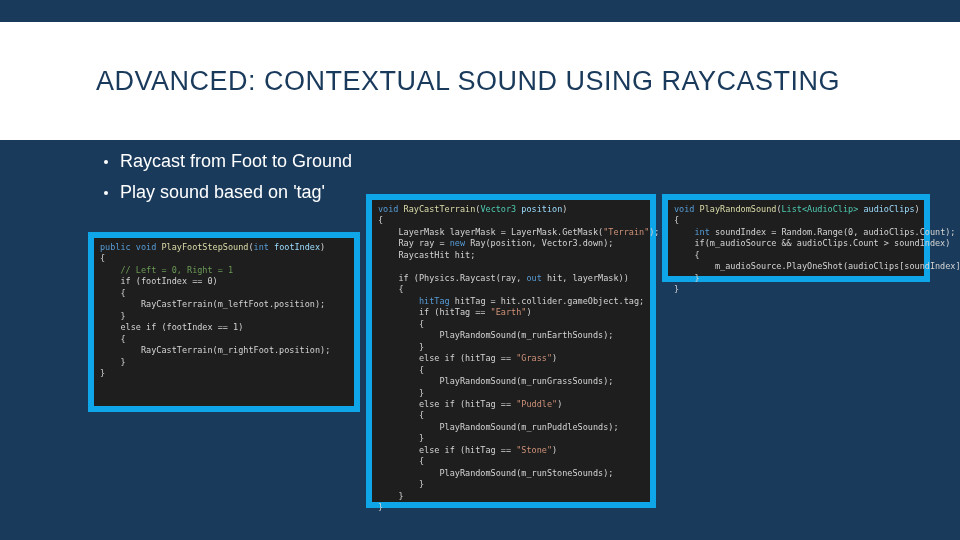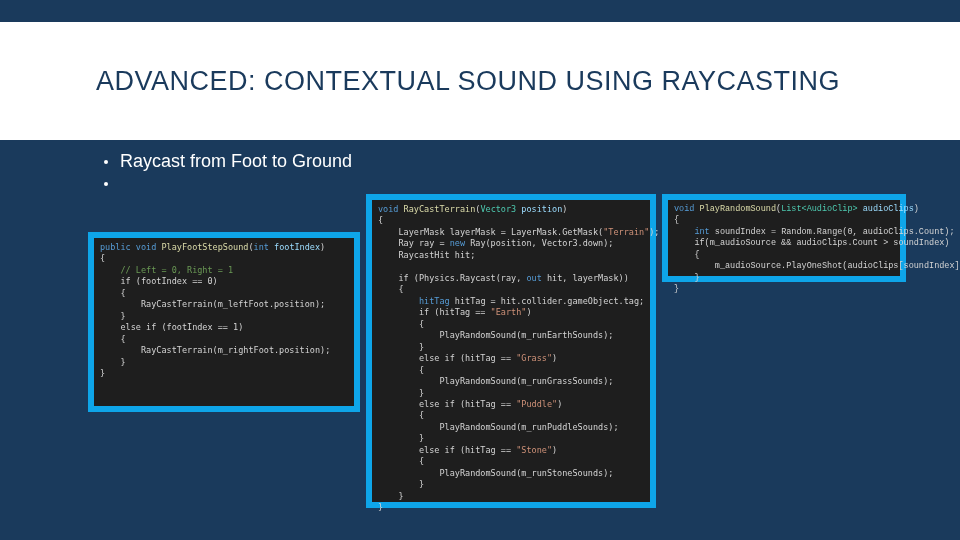--- a/index.html
+++ b/index.html
@@ -53,21 +53,21 @@
     font-family: Consolas, monospace;
     font-size: 8.5px;
     line-height: 1.35;
     color: #d4d4d4;
     padding: 4px 6px;
     white-space: pre;
     border: 6px solid #0ea5e9;
   }
   .code1 { top: 232px; left: 88px;  width: 272px; height: 180px; }
   .code2 { top: 194px; left: 366px; width: 290px; height: 314px; }
-  .code3 { top: 194px; left: 662px; width: 244px; height: 88px; font-family: Liberation Mono, monospace;  }
+  .code3 { top: 194px; left: 662px; width: 268px; height: 88px;  }
   .kw   { color: #569cd6; }
   .type { color: #4ec9b0; }
   .fn   { color: #dcdcaa; }
   .str  { color: #ce9178; }
   .cmt  { color: #6a9955; }
   .var  { color: #9cdcfe; }
 </style>
 </head>
 <body>
 
@@ -75,20 +75,21 @@
   <div class="title-text">ADVANCED: CONTEXTUAL SOUND USING RAYCASTING</div>
 </div>
 
 <div class="bullets">
   <div class="bullet-row">
     <div class="bullet-dot"></div>
     <span>Raycast from Foot to Ground</span>
   </div>
   <div class="bullet-row">
     <div class="bullet-dot"></div>
+    <span>Play sound based on 'tag'</span>
   </div>
 </div>
 
 <div class="code-block code1"><span class="kw">public void</span> <span class="fn">PlayFootStepSound</span>(<span class="kw">int</span> <span class="var">footIndex</span>)
 {
     <span class="cmt">// Left = 0, Right = 1</span>
     <span>if (footIndex == 0)</span>
     {
         <span>RayCastTerrain(m_leftFoot.position);</span>
     }

